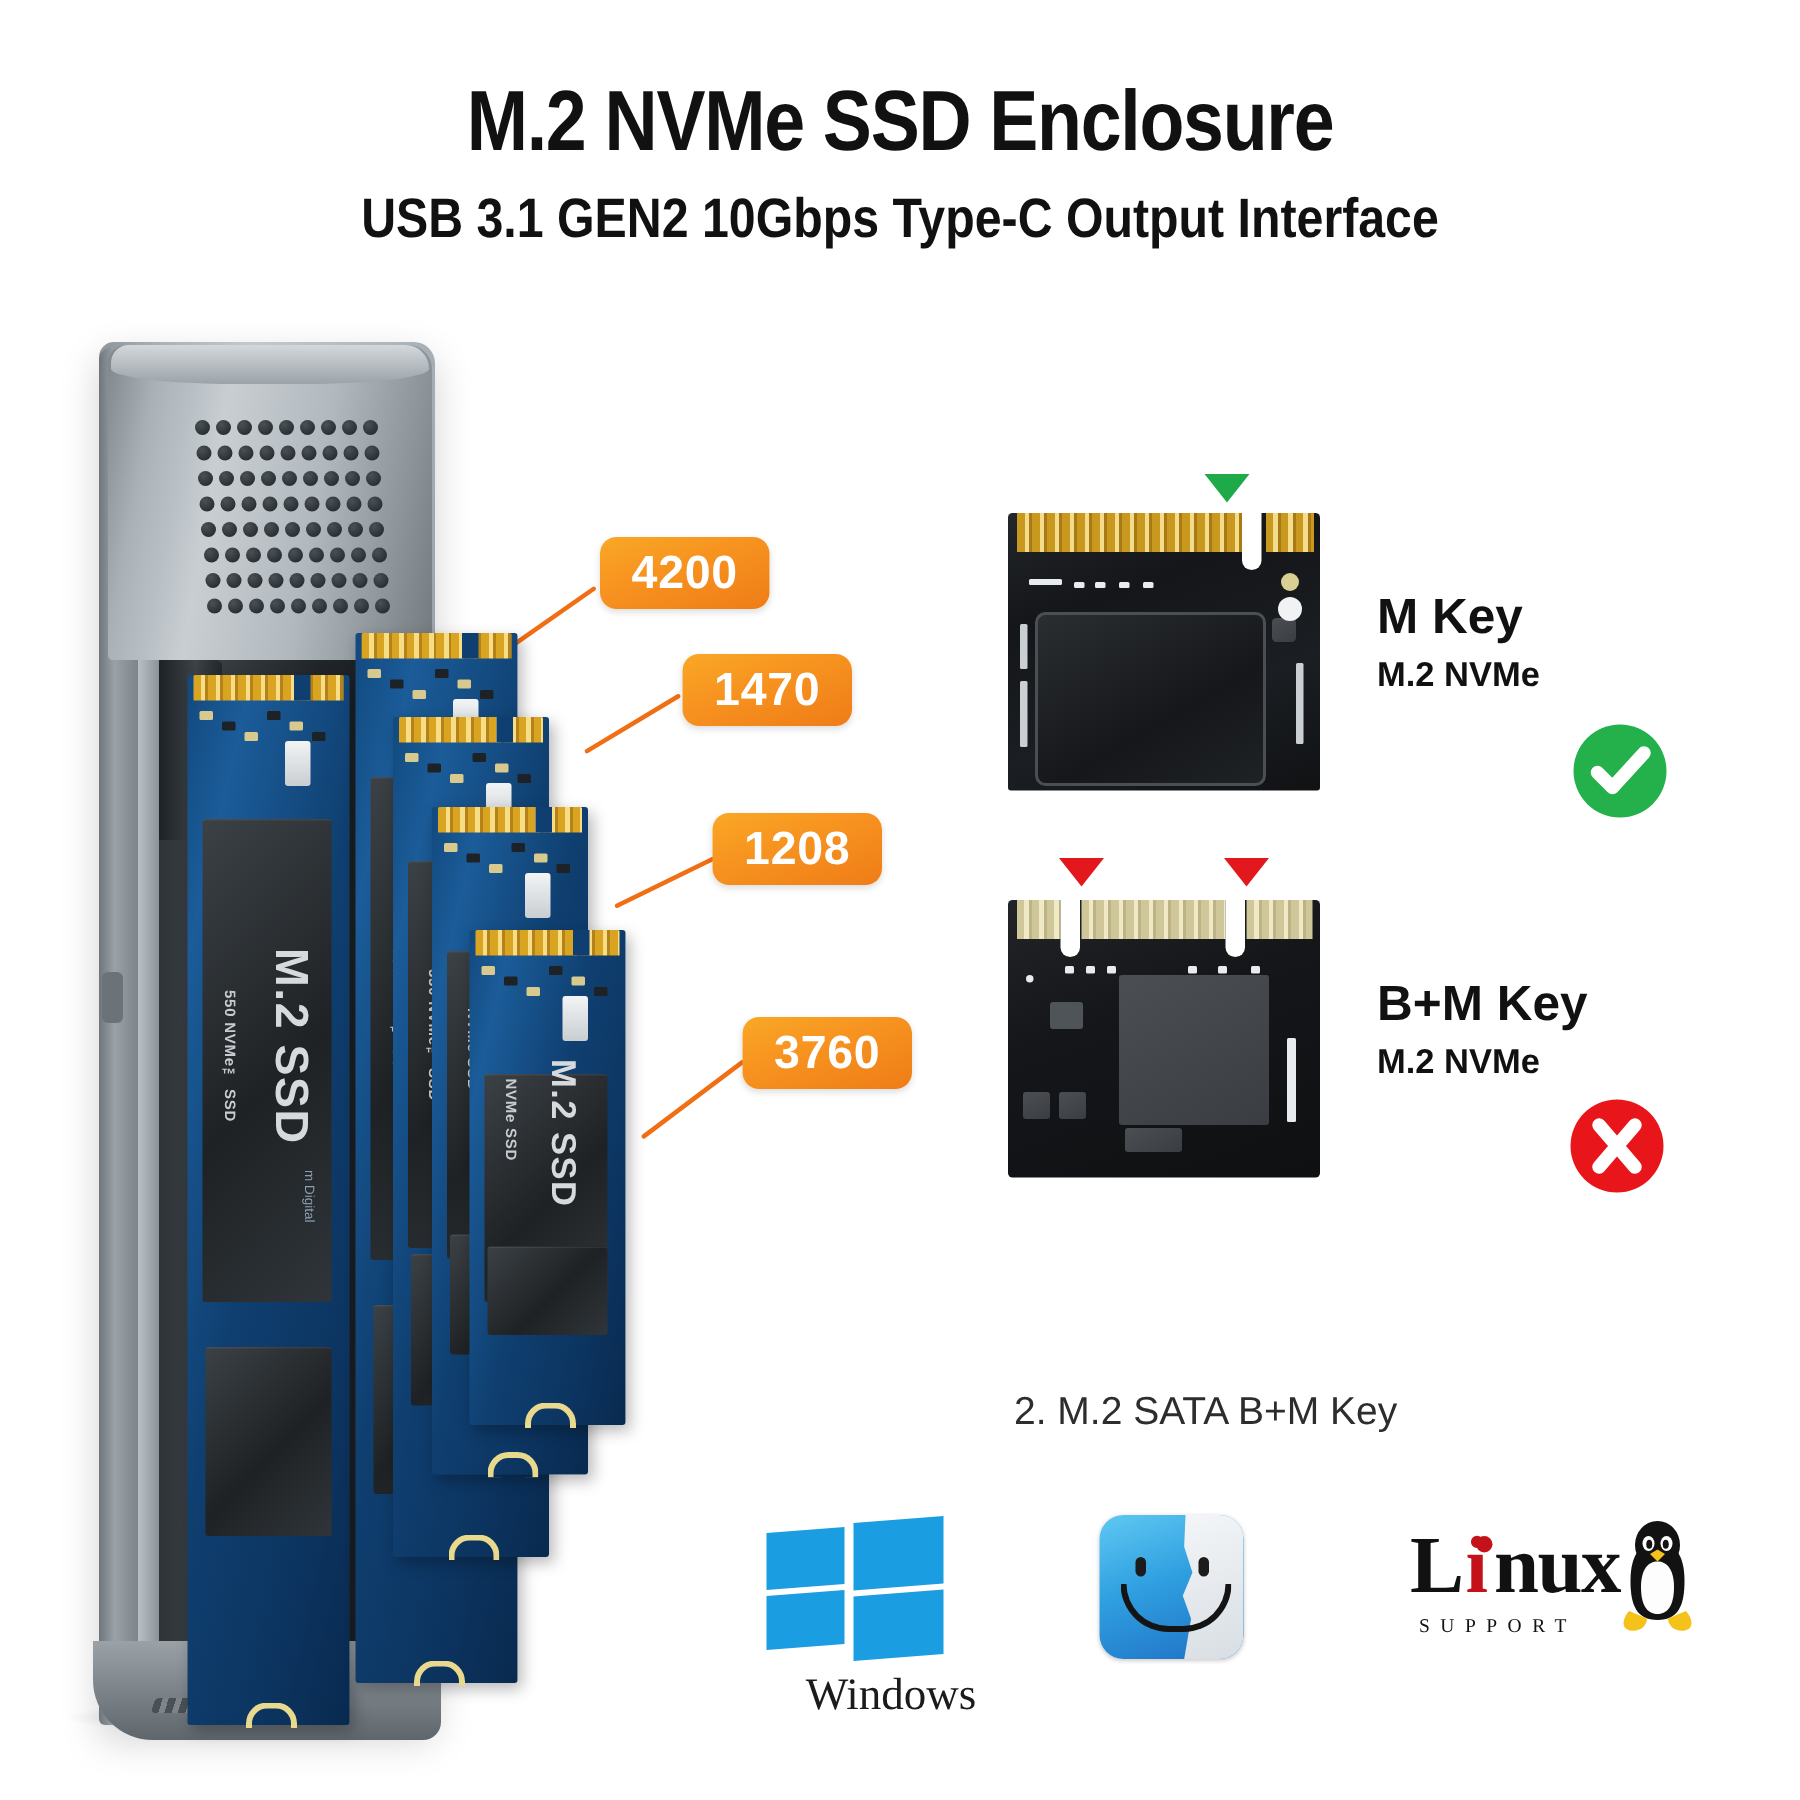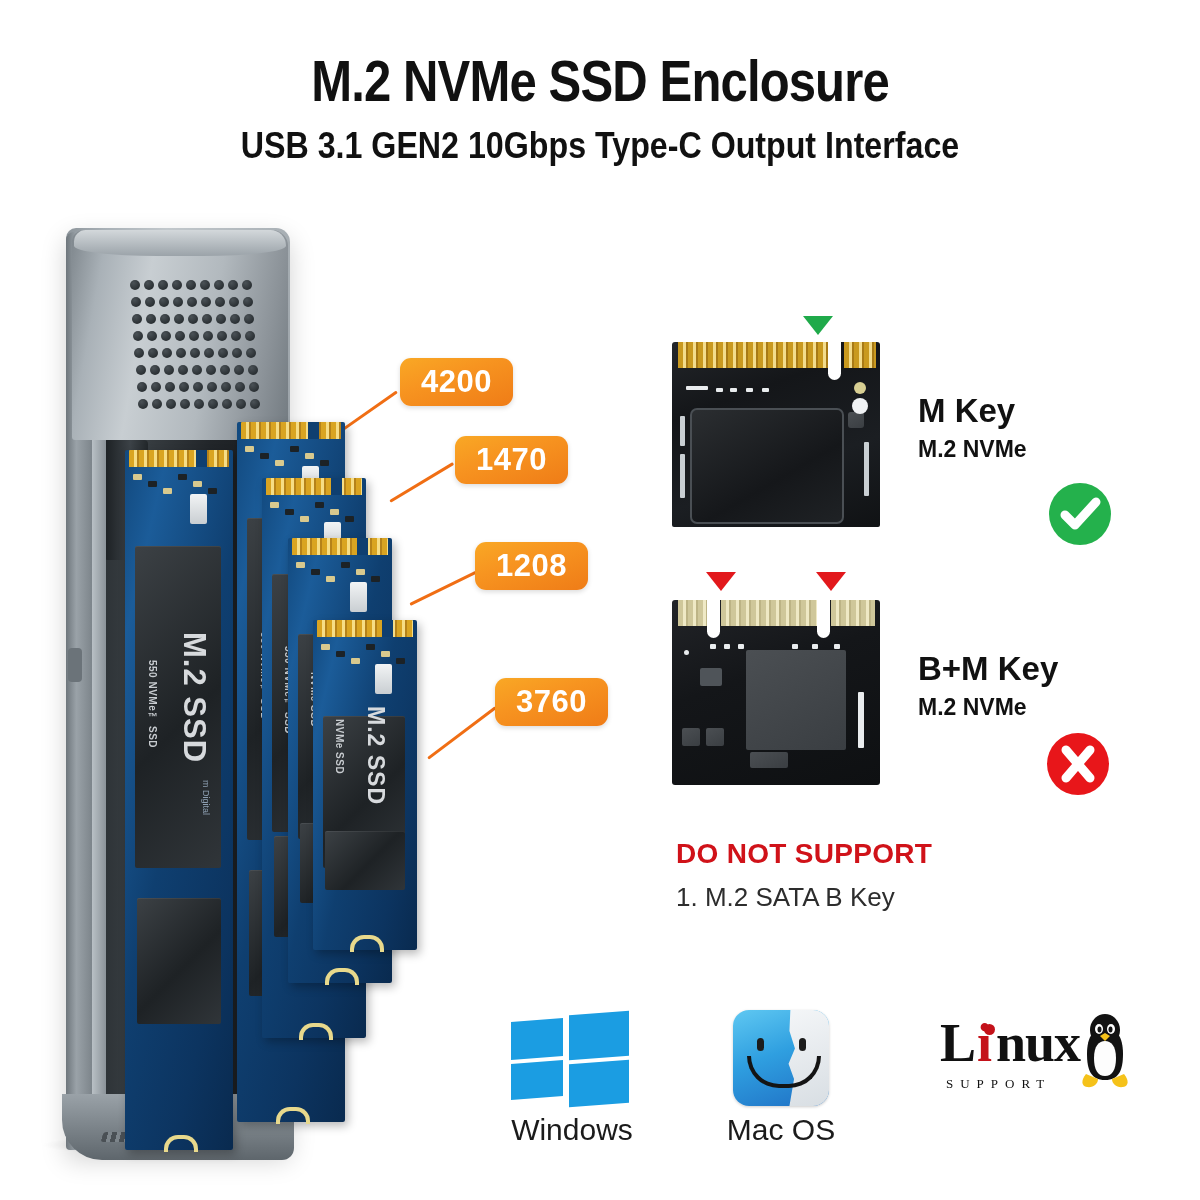--- a/index.html
+++ b/index.html
@@ -439,38 +439,36 @@
     <div class="dot" style="left:12px;top:50px;width:5px;height:5px;border-radius:50%;"></div>
   </div>
   <div class="keytitle" style="left:918px;top:650px;">B+M Key</div>
   <div class="keysub" style="left:918px;top:694px;">M.2 NVMe</div>
   <div class="badge no" style="left:1047px;top:733px;">
     <svg width="62" height="62" viewBox="0 0 62 62" aria-hidden="true">
       <path d="M19 17 L43 45 M43 17 L19 45" fill="none" stroke="#ffffff" stroke-width="9" stroke-linecap="round"></path>
     </svg>
   </div>
 
-  <div class="dns">DO NOT SUPPORT</div>
-  <div class="dns-item" style="left:676px;top:882px;">1. M.2 SATA B Key</div>
+  <div class="dns-item" style="left:676px;top:925px;">2. M.2 SATA B+M Key</div>
 
   <div class="win">
     <span style="left:0;top:8px;width:52px;height:38px;transform:skewY(-4.5deg);"></span>
     <span style="left:58px;top:1px;width:60px;height:45px;transform:skewY(-4.5deg);"></span>
     <span style="left:0;top:50px;width:52px;height:36px;transform:skewY(-4.5deg);"></span>
     <span style="left:58px;top:50px;width:60px;height:43px;transform:skewY(-4.5deg);"></span>
   </div>
-  <div class="os-label" style="left:472px;top:1113px;width:200px;">Windows</div>
+  <div class="os-label" style="left:494px;top:1113px;width:200px;font-family:Liberation Serif, serif;">Windows</div>
 
   <div class="mac">
     <div class="mac-right"></div>
     <div class="eye" style="left:24px;top:28px;"></div>
     <div class="eye" style="left:66px;top:28px;"></div>
     <div class="smile"></div>
   </div>
-  <div class="os-label" style="left:681px;top:1113px;width:200px;">Mac OS</div>
 
   <div class="linux">
     <div class="linux-word">L</div>
     <div class="linux-i">i</div>
     <div class="linux-dot"></div>
     <div class="linux-word" style="left:56px;">nux</div>
     <div class="linux-pw">SUPPORT</div>
     <div class="tux">
       <svg width="54" height="76" viewBox="0 0 54 76" aria-hidden="true">
         <ellipse cx="27" cy="16" rx="15" ry="16" fill="#121212"></ellipse>

